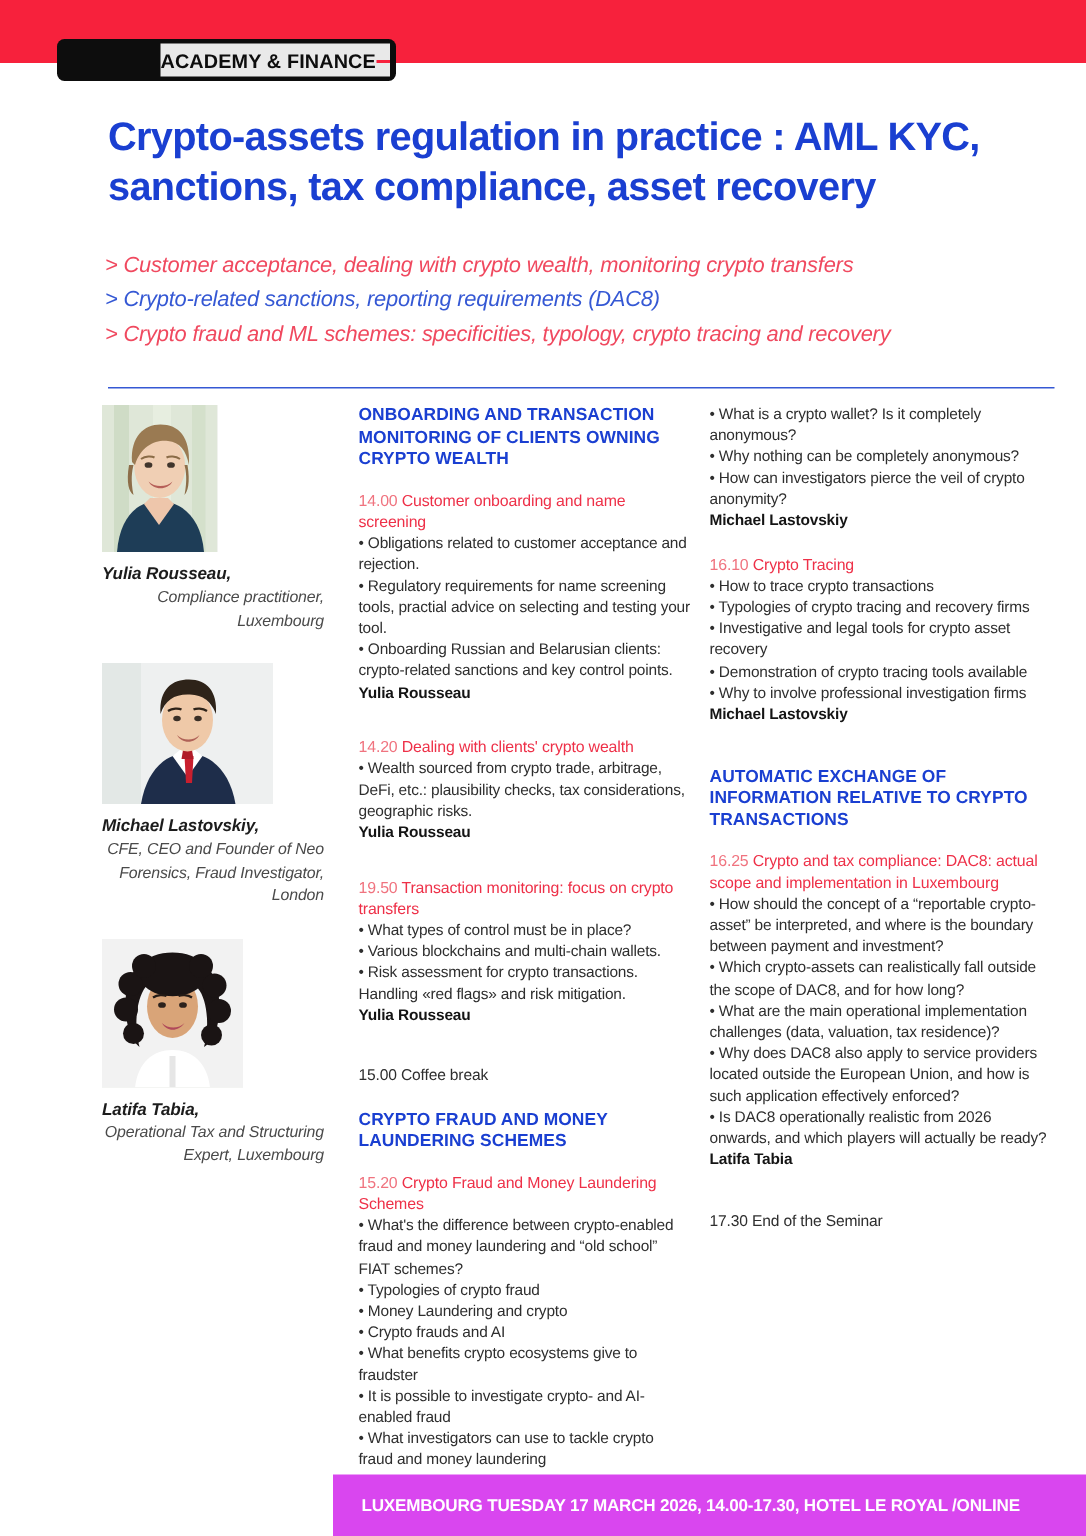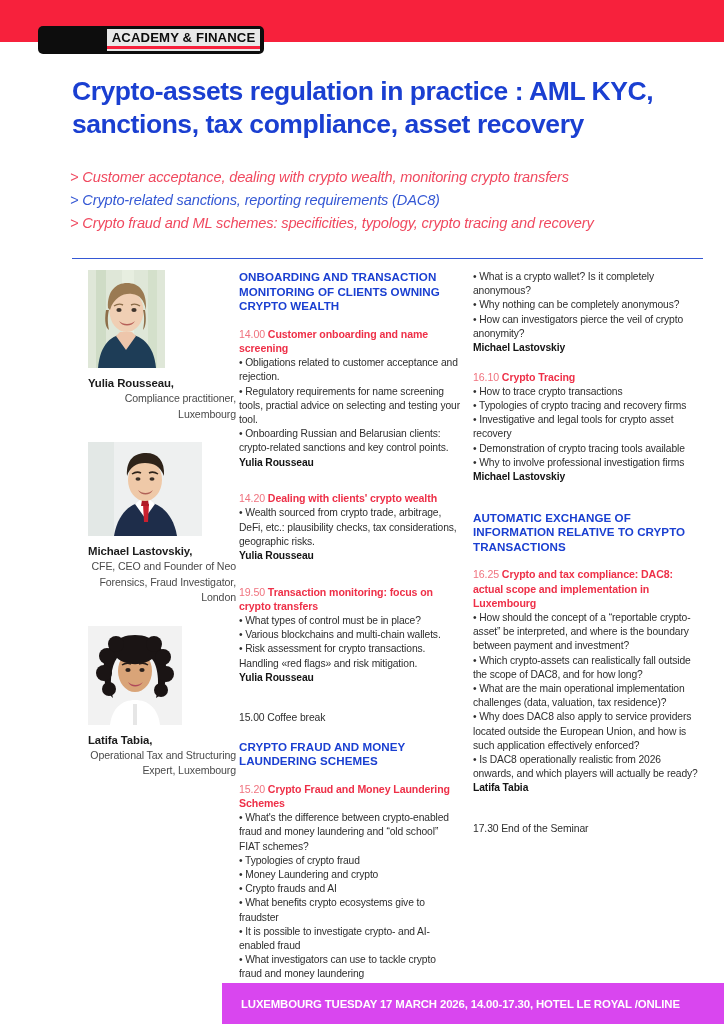--- a/index.html
+++ b/index.html
@@ -37,21 +37,21 @@
     box-sizing: border-box;
     padding: 3px 4px 3px 4px;
     display: flex;
     align-items: stretch;
     justify-content: flex-end;
   }
   .logo-plate {
     background: #e9e9e9;
     width: 153px;
     display: flex;
-    flex-direction: column;
+    flex-direction: row;
     justify-content: flex-start;
     align-items: center;
     padding-top: 1px;
     box-sizing: border-box;
   }
   .logo-text {
     font-family: "Liberation Sans", sans-serif;
     font-weight: bold;
     font-size: 13.2px;
     letter-spacing: 0.1px;
@@ -109,21 +109,21 @@
     position: absolute;
     top: 270px;
     left: 0;
     width: 724px;
     height: 700px;
   }
   .col {
     position: absolute;
     top: 0;
   }
-  .col-speakers { left: 88px;  width: 148px; }
+  .col-speakers { left: 68px;  width: 148px; font-style: italic; }
   .col-mid      { left: 239px; width: 221px; }
   .col-right    { left: 473px; width: 225px; }
 
   
   .speaker { margin-bottom: 20px; }
   .photo {
     width: 77px;
     height: 98px;
     background: #e8eae6;
     position: relative;
@@ -164,21 +164,21 @@
     line-height: 14.2px;
     margin-bottom: 1px;
     letter-spacing: -0.1px;
   }
   .slot-time {
     color: #f0737f;
     font-weight: normal;
   }
   .slot-title {
     color: #ee3048;
-    font-weight: bold;
+    font-weight: normal;
   }
   .bullet {
     font-size: 10.3px;
     line-height: 14.2px;
     color: #2e2e2e;
     letter-spacing: -0.12px;
     margin: 0;
   }
   .speaker-credit {
     font-size: 10.3px;

